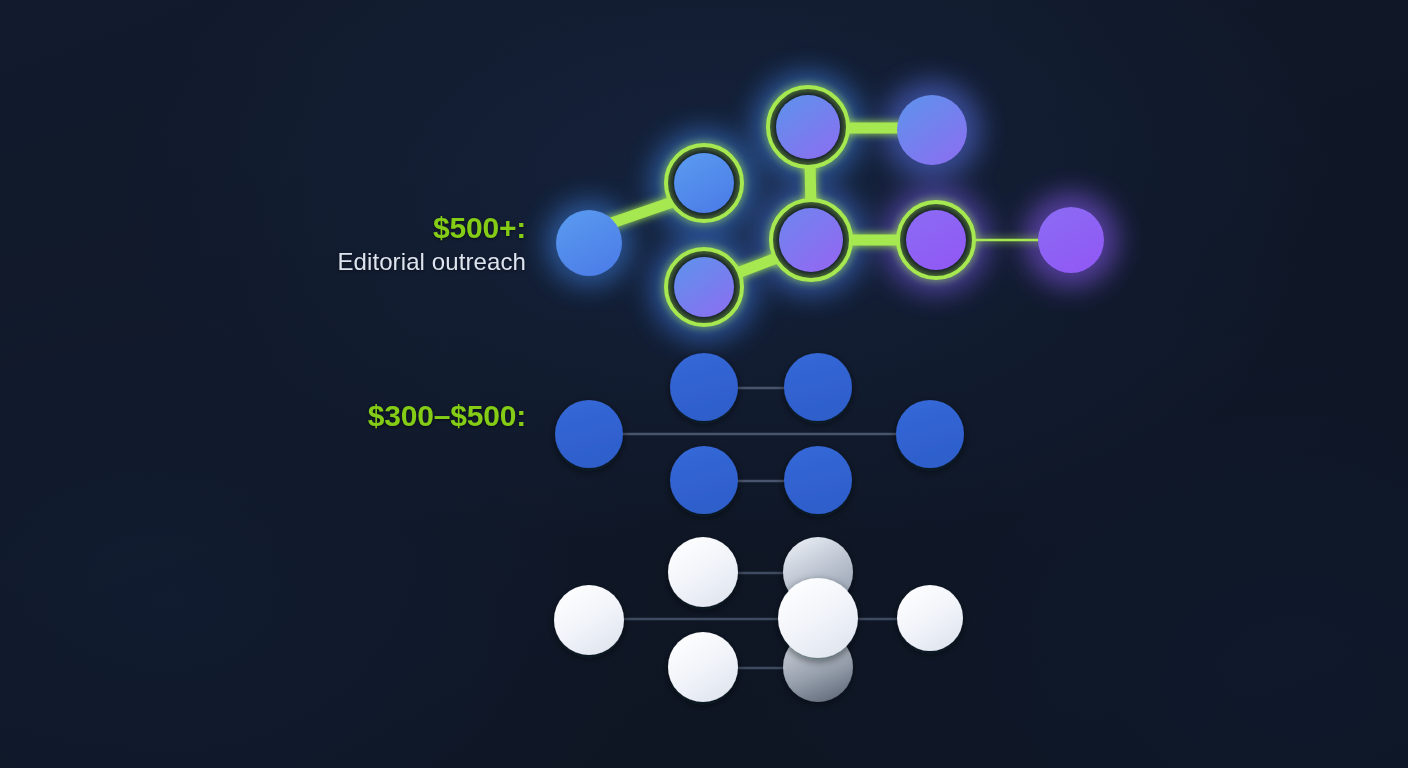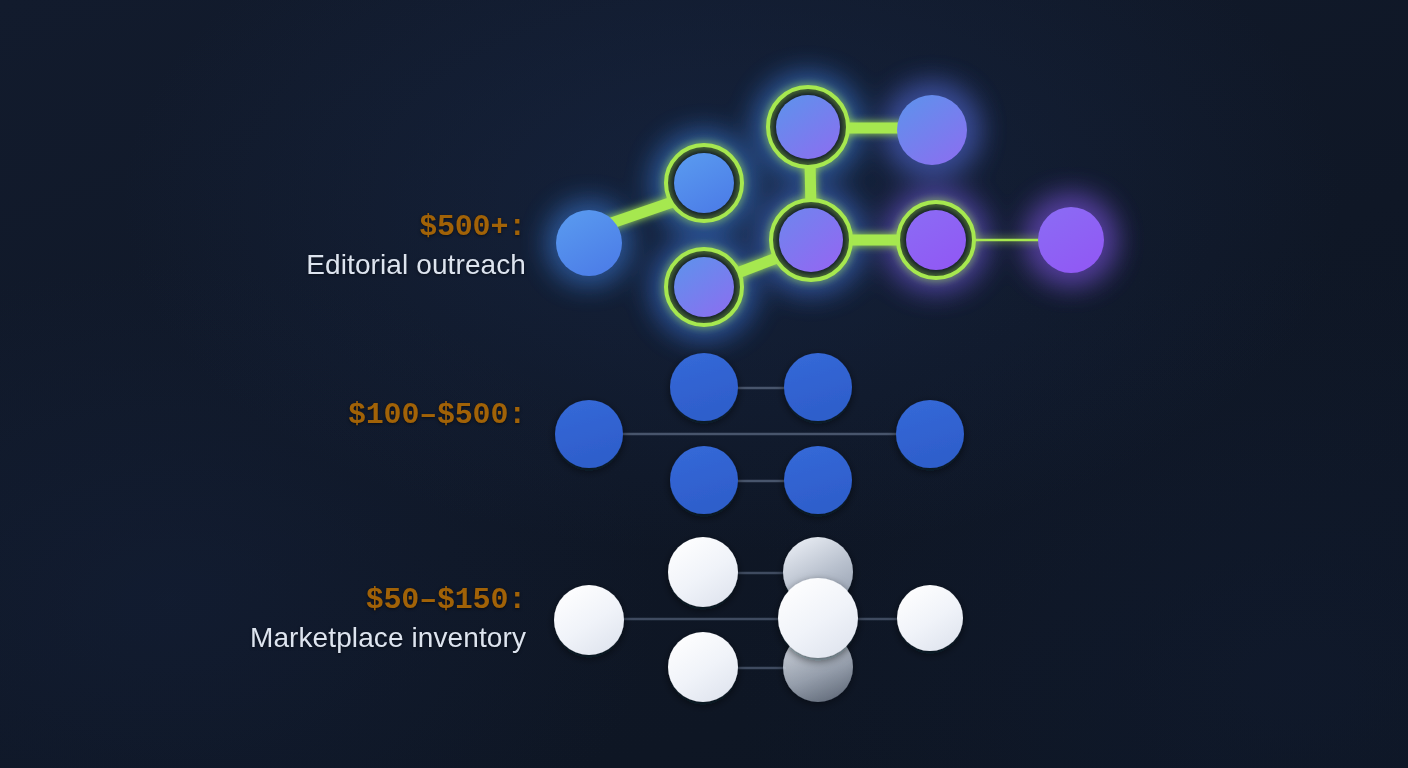--- a/index.html
+++ b/index.html
@@ -30,28 +30,27 @@
     position:absolute;
     text-align:right;
     line-height:1.12;
     user-select:none;
   }
   .row-label .amount{
     display:block;
     font-weight:700;
     font-size:30px;
     letter-spacing:-0.2px;
-    color:#a16207;
+    color:#84cc16;
     text-shadow:0 1px 3px rgba(0,0,0,.55);
-    font-family:Liberation Mono, monospace;
   }
   .row-label .desc{
     display:block;
     font-weight:400;
-    font-size:28px;
+    font-size:24px;
     color:#dde4ef;
     margin-top:4px;
     letter-spacing:0.1px;
     text-shadow:0 1px 3px rgba(0,0,0,.5);
   }
   #label-tier-1{ right:882px; top:211px; }
   #label-tier-2{ right:882px; top:399px; }
   #label-tier-3{ right:882px; top:584px; }
 
   
@@ -210,21 +209,17 @@
       <circle cx="930" cy="618" r="33" fill="url(#gradWhite)" filter="url(#softShadow)"></circle>
     </g>
   </svg>
 
   <div class="row-label" id="label-tier-1">
     <span class="amount">$500+:</span>
     <span class="desc">Editorial outreach</span>
   </div>
 
   <div class="row-label" id="label-tier-2">
-    <span class="amount">$100–$500:</span>
+    <span class="amount">$300–$500:</span>
   </div>
 
-  <div class="row-label" id="label-tier-3">
-    <span class="amount">$50–$150:</span>
-    <span class="desc">Marketplace inventory</span>
-  </div>
 
 </div>
 
 </body></html>

